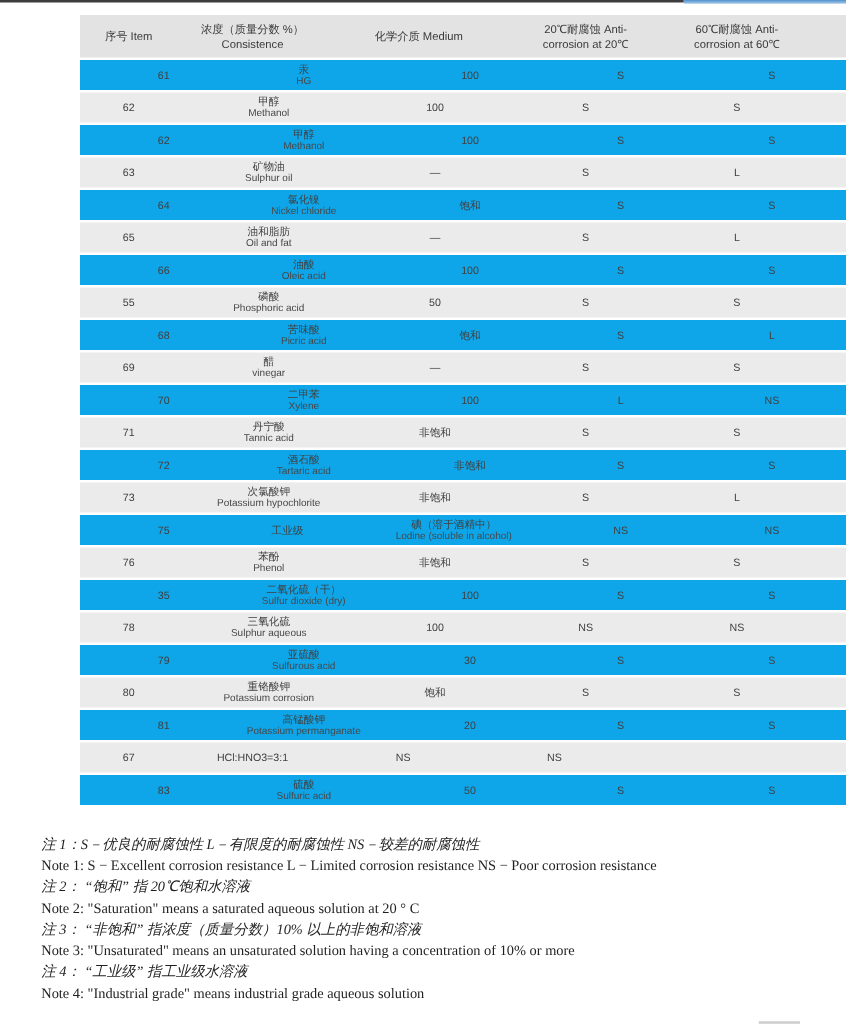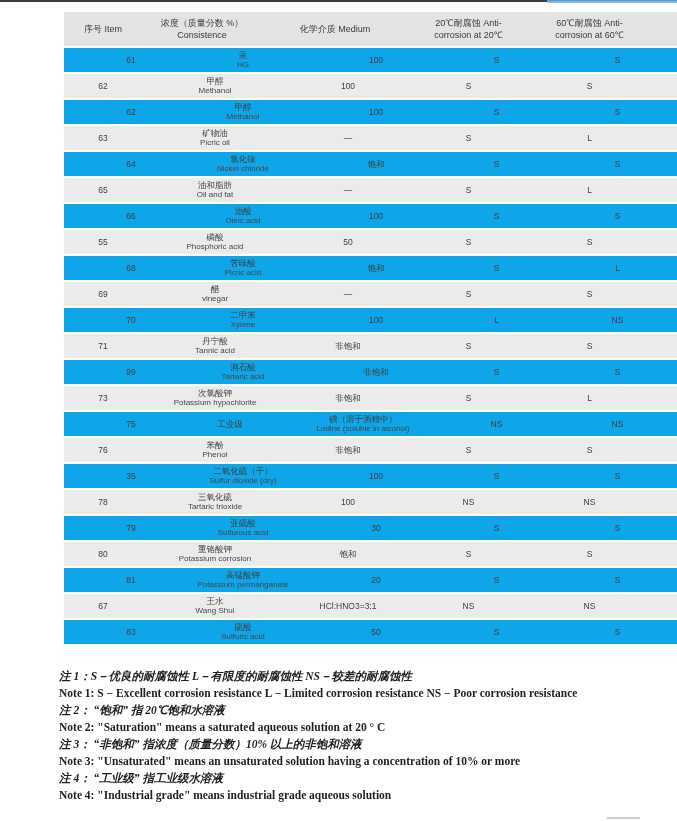--- a/index.html
+++ b/index.html
@@ -27,21 +27,21 @@
   .c4{width:121px;}
   .c5{width:121px;}
   .trow{display:flex;height:24px;margin-top:2px;}
   .trow.dark{background:#0ea5e9;justify-content:center;}
   .trow.light{background:#ebebeb;}
   .tcell{display:flex;flex-direction:column;justify-content:center;align-items:center;
     text-align:center;color:#404040;font-size:8.5px;line-height:10px;}
   .tcell .en{font-size:8px;color:#474747;}
 
   
-  .notes{position:absolute;left:59px;top:668px;width:600px;font-weight:bold;}
+  .notes{position:absolute;left:33px;top:668px;width:600px;}
   .note-line{font-family:"Liberation Serif",serif;font-size:11.5px;line-height:17px;
     color:#1f1f1f;white-space:nowrap;}
   .note-line.cn{font-style:italic;}
 </style>
 </head>
 <body>
 
 <div class="page">
 
   <div class="top-gray-line"></div>
@@ -123,21 +123,21 @@
       <div class="tcell c5">
         <span>S</span>
       </div>
     </div>
         <div class="trow light">
       <div class="tcell c1">
         <span>63</span>
       </div>
       <div class="tcell c2">
         <span class="cn">矿物油</span>
-        <span class="en">Picric oil</span>
+        <span class="en">Sulphur oil</span>
       </div>
       <div class="tcell c3">
         <span>—</span>
       </div>
       <div class="tcell c4">
         <span>S</span>
       </div>
       <div class="tcell c5">
         <span>L</span>
       </div>
@@ -281,21 +281,21 @@
       </div>
       <div class="tcell c4">
         <span>S</span>
       </div>
       <div class="tcell c5">
         <span>S</span>
       </div>
     </div>
         <div class="trow dark">
       <div class="tcell c1">
-        <span>99</span>
+        <span>72</span>
       </div>
       <div class="tcell c2">
         <span class="cn">酒石酸</span>
         <span class="en">Tartaric acid</span>
       </div>
       <div class="tcell c3">
         <span>非饱和</span>
       </div>
       <div class="tcell c4">
         <span>S</span>
@@ -375,21 +375,21 @@
       <div class="tcell c5">
         <span>S</span>
       </div>
     </div>
         <div class="trow light">
       <div class="tcell c1">
         <span>78</span>
       </div>
       <div class="tcell c2">
         <span class="cn">三氧化硫</span>
-        <span class="en">Tartaric trioxide</span>
+        <span class="en">Sulphur aqueous</span>
       </div>
       <div class="tcell c3">
         <span>100</span>
       </div>
       <div class="tcell c4">
         <span>NS</span>
       </div>
       <div class="tcell c5">
         <span>NS</span>
       </div>
@@ -444,24 +444,20 @@
       <div class="tcell c4">
         <span>S</span>
       </div>
       <div class="tcell c5">
         <span>S</span>
       </div>
     </div>
         <div class="trow light">
       <div class="tcell c1">
         <span>67</span>
-      </div>
-      <div class="tcell c2">
-        <span class="cn">王水</span>
-        <span class="en">Wang Shui</span>
       </div>
       <div class="tcell c3">
         <span>HCl:HNO3=3:1</span>
       </div>
       <div class="tcell c4">
         <span>NS</span>
       </div>
       <div class="tcell c5">
         <span>NS</span>
       </div>

